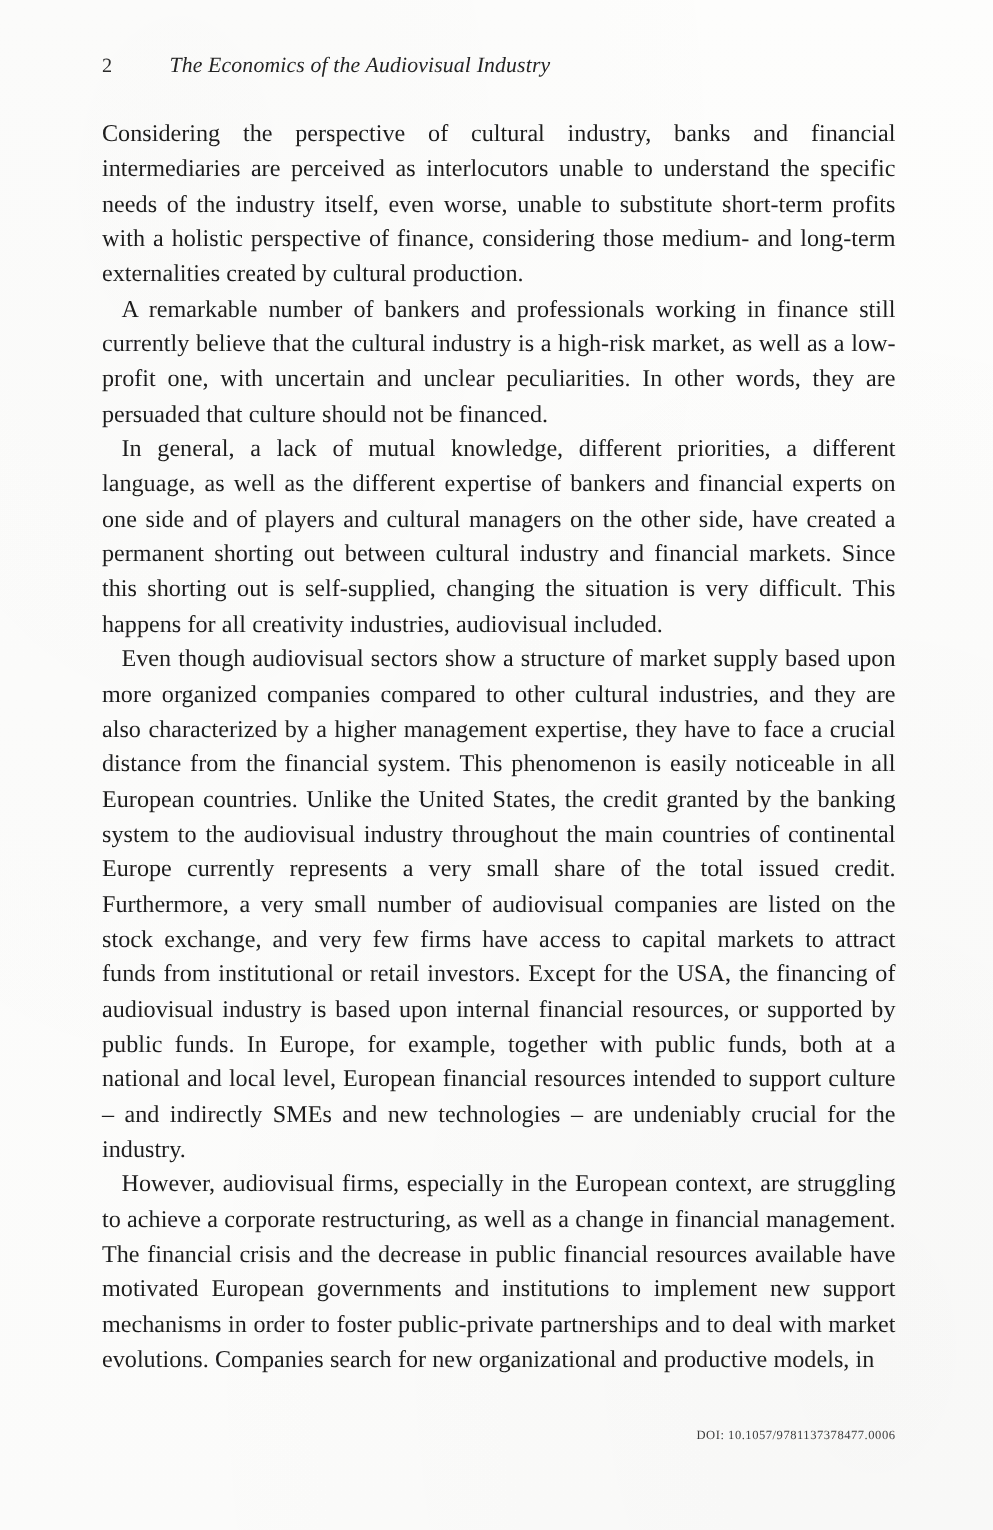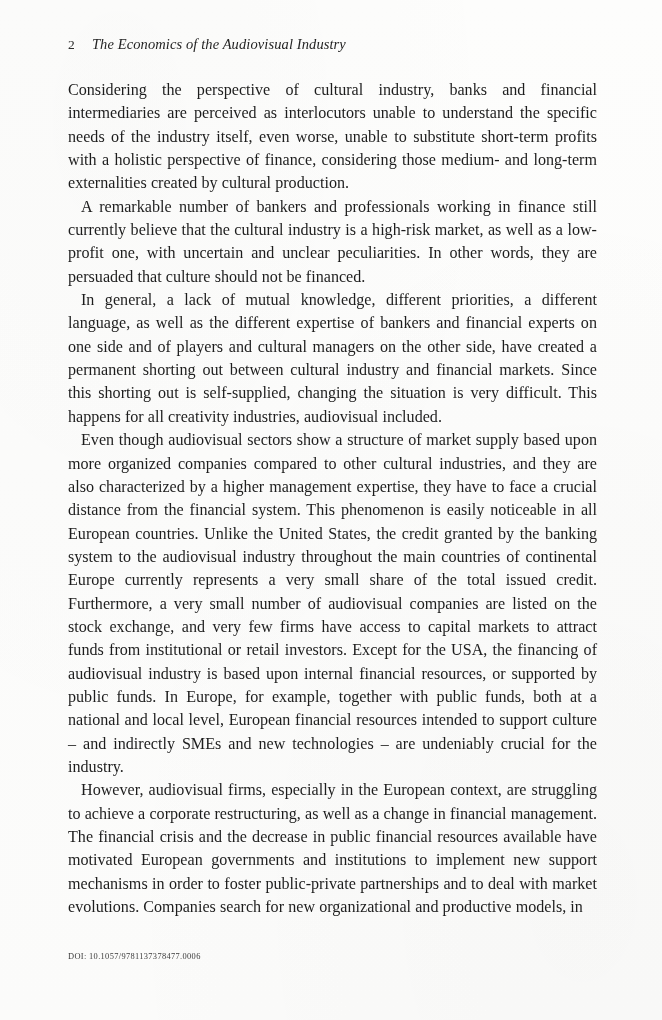--- a/index.html
+++ b/index.html
@@ -46,21 +46,21 @@
     align-items: baseline;
     white-space: nowrap;
   }
   .folio {
     font-size: 13.5px;
     letter-spacing: 0.2px;
     color: #2a2a2a;
     font-family: "Liberation Serif", serif;
   }
   .head-title {
-    margin-left: 17px;
+    margin-left: 38px;
     font-style: italic;
     font-size: 14.5px;
     letter-spacing: 0.1px;
     color: #242424;
   }
 
   
   .body-text {
     position: absolute;
     top: 78px;
@@ -82,21 +82,21 @@
   p.para + p.para {
     text-indent: 13px;
   }
 
   
   .doi {
     position: absolute;
     top: 952px;
     left: 0;
     width: 529px;
-    text-align: left;
+    text-align: right;
     padding-right: 3px;
     font-size: 8.4px;
     letter-spacing: 0.35px;
     font-variant: small-caps;
     color: #3a3a3a;
     font-family: "Liberation Serif", serif;
   }
 </style>
 </head>
 <body>

